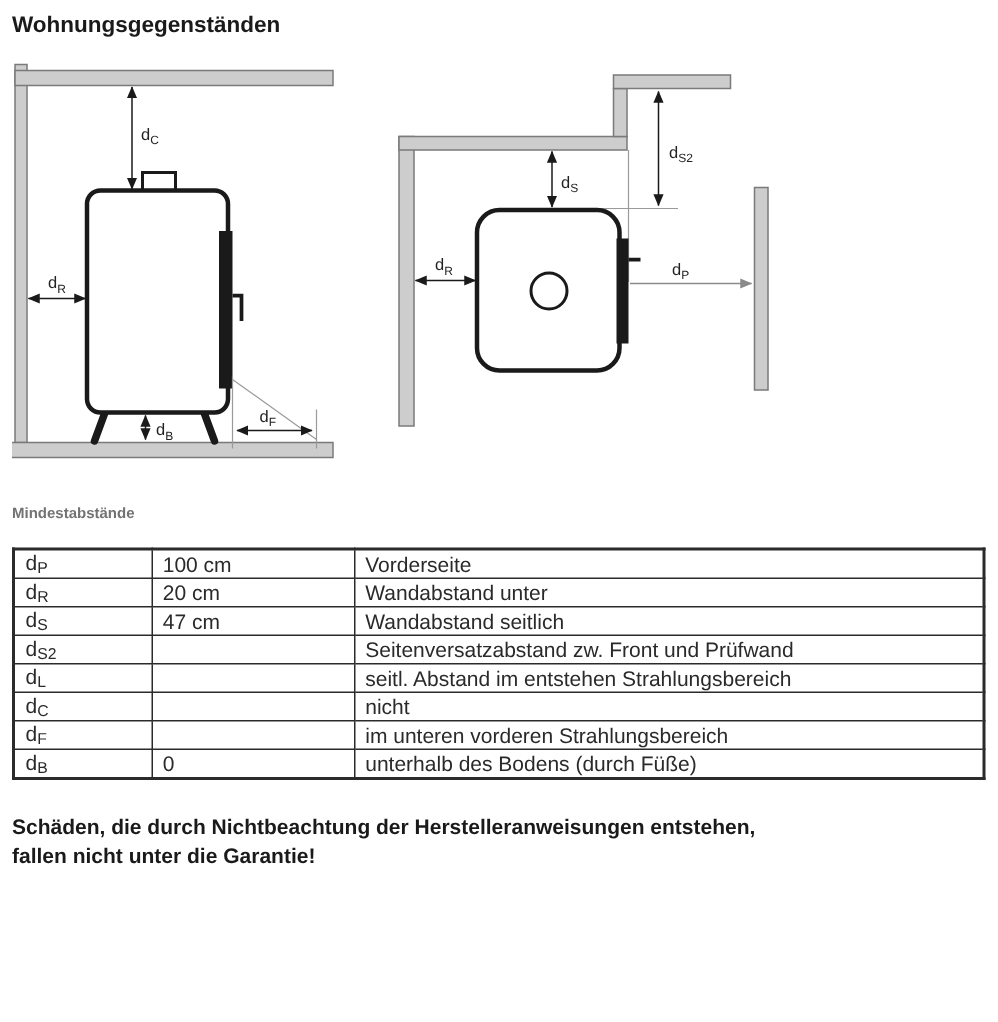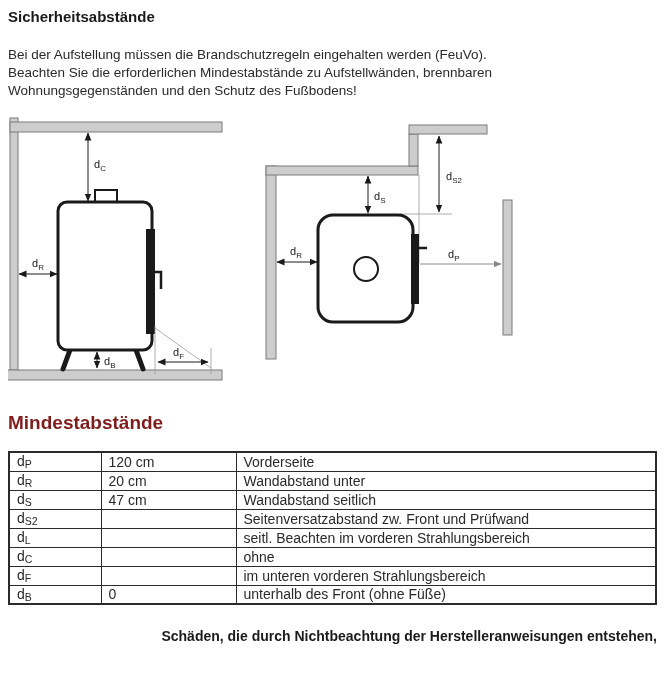--- a/index.html
+++ b/index.html
@@ -9,62 +9,57 @@
     font-family:"Liberation Sans", sans-serif;
     color:#222;
   }
   .page { padding:0 8px; }
   .doc-title {
     font-size:15px; font-weight:bold; margin:8px 0 0 0; color:#1a1a1a;
   }
   .intro { margin-top:21px; font-size:13.5px; line-height:18px; color:#2a2a2a; }
   .diagram-svg { display:block; margin-top:12px; }
   .section-title {
-    font-size:19px; font-weight:bold; margin:20px 0 0 0; color:#7f1d1d;
+    font-size:10px; font-weight:bold; margin:20px 0 0 0; color:#737373;
   }
   table.distances {
     border-collapse:collapse; margin-top:17px;
     width:649px; table-layout:fixed;
     border:2px solid #2b2b2b;
     font-size:14px; color:#2a2a2a;
   }
   table.distances td {
     border:1px solid #2b2b2b;
     height:19px; padding:0 7px; vertical-align:middle;
     white-space:nowrap; overflow:hidden;
   }
   td.sym sub { font-size:10.5px; vertical-align:-2px; }
   .warning {
     margin-top:22px; font-size:14px; font-weight:bold;
-    line-height:19px; color:#1a1a1a;text-align:right;
+    line-height:19px; color:#1a1a1a;
   }
   
   .wall { fill:#cdcdcd; stroke:#7a7a7a; stroke-width:1; }
   .stove-body { fill:#ffffff; stroke:#1a1a1a; stroke-width:3; }
   .stove-part { fill:#ffffff; stroke:#1a1a1a; stroke-width:2; }
   .solid { fill:#1a1a1a; stroke:none; }
   .dim-line { stroke:#1a1a1a; stroke-width:1; fill:none; }
   .thin-line { stroke:#9a9a9a; stroke-width:0.8; fill:none; }
   .handle { stroke:#1a1a1a; stroke-width:2.5; fill:none; }
   .leg { stroke:#1a1a1a; stroke-width:5; stroke-linecap:round; }
   text.dim { font-family:"Liberation Sans", sans-serif; font-size:11px; fill:#222; }
   text.dim .sub { font-size:8px; }
 </style>
 </head>
 <body>
 
 <div class="page">
 
-  <h1 class="doc-title">Sicherheitsabstände</h1>
+  <h1 class="doc-title">Wohnungsgegenständen</h1>
 
-  <div class="intro">
-    <div>Bei der Aufstellung müssen die Brandschutzregeln eingehalten werden (FeuVo).</div>
-    <div>Beachten Sie die erforderlichen Mindestabstände zu Aufstellwänden, brennbaren</div>
-    <div>Wohnungsgegenständen und den Schutz des Fußbodens!</div>
-  </div>
 
   <svg class="diagram-svg" width="649" height="280" viewBox="0 0 649 280">
     <defs>
       <marker id="mA" markerWidth="9" markerHeight="9" refX="7.5" refY="4" orient="auto-start-reverse" markerUnits="userSpaceOnUse">
         <path d="M0,0.6 L8,4 L0,7.4 Z" fill="#1a1a1a"></path>
       </marker>
       <marker id="mG" markerWidth="9" markerHeight="9" refX="7.5" refY="4" orient="auto-start-reverse" markerUnits="userSpaceOnUse">
         <path d="M0,0.6 L8,4 L0,7.4 Z" fill="#8a8a8a"></path>
       </marker>
     </defs>
@@ -131,58 +126,59 @@
 
   <table class="distances">
     <colgroup>
         <col style="width:92px">
         <col style="width:135px">
         <col>
       </colgroup>
     <tbody>
       <tr>
         <td class="sym"><span>d</span><sub>P</sub></td>
-        <td>120 cm</td>
+        <td>100 cm</td>
         <td>Vorderseite</td>
       </tr>
       <tr>
         <td class="sym"><span>d</span><sub>R</sub></td>
         <td>20 cm</td>
         <td>Wandabstand unter</td>
       </tr>
       <tr>
         <td class="sym"><span>d</span><sub>S</sub></td>
         <td>47 cm</td>
         <td>Wandabstand seitlich</td>
       </tr>
       <tr>
         <td class="sym"><span>d</span><sub>S2</sub></td>
         <td></td>
         <td>Seitenversatzabstand zw. Front und Prüfwand</td>
       </tr>
       <tr>
         <td class="sym"><span>d</span><sub>L</sub></td>
         <td></td>
-        <td>seitl. Beachten im vorderen Strahlungsbereich</td>
+        <td>seitl. Abstand im entstehen Strahlungsbereich</td>
       </tr>
       <tr>
         <td class="sym"><span>d</span><sub>C</sub></td>
         <td></td>
-        <td>ohne</td>
+        <td>nicht</td>
       </tr>
       <tr>
         <td class="sym"><span>d</span><sub>F</sub></td>
         <td></td>
         <td>im unteren vorderen Strahlungsbereich</td>
       </tr>
       <tr>
         <td class="sym"><span>d</span><sub>B</sub></td>
         <td>0</td>
-        <td>unterhalb des Front (ohne Füße)</td>
+        <td>unterhalb des Bodens (durch Füße)</td>
       </tr>
     </tbody>
   </table>
 
   <div class="warning">
     <div>Schäden, die durch Nichtbeachtung der Herstelleranweisungen entstehen,</div>
+    <div>fallen nicht unter die Garantie!</div>
   </div>
 
 </div>
 
 </body></html>

